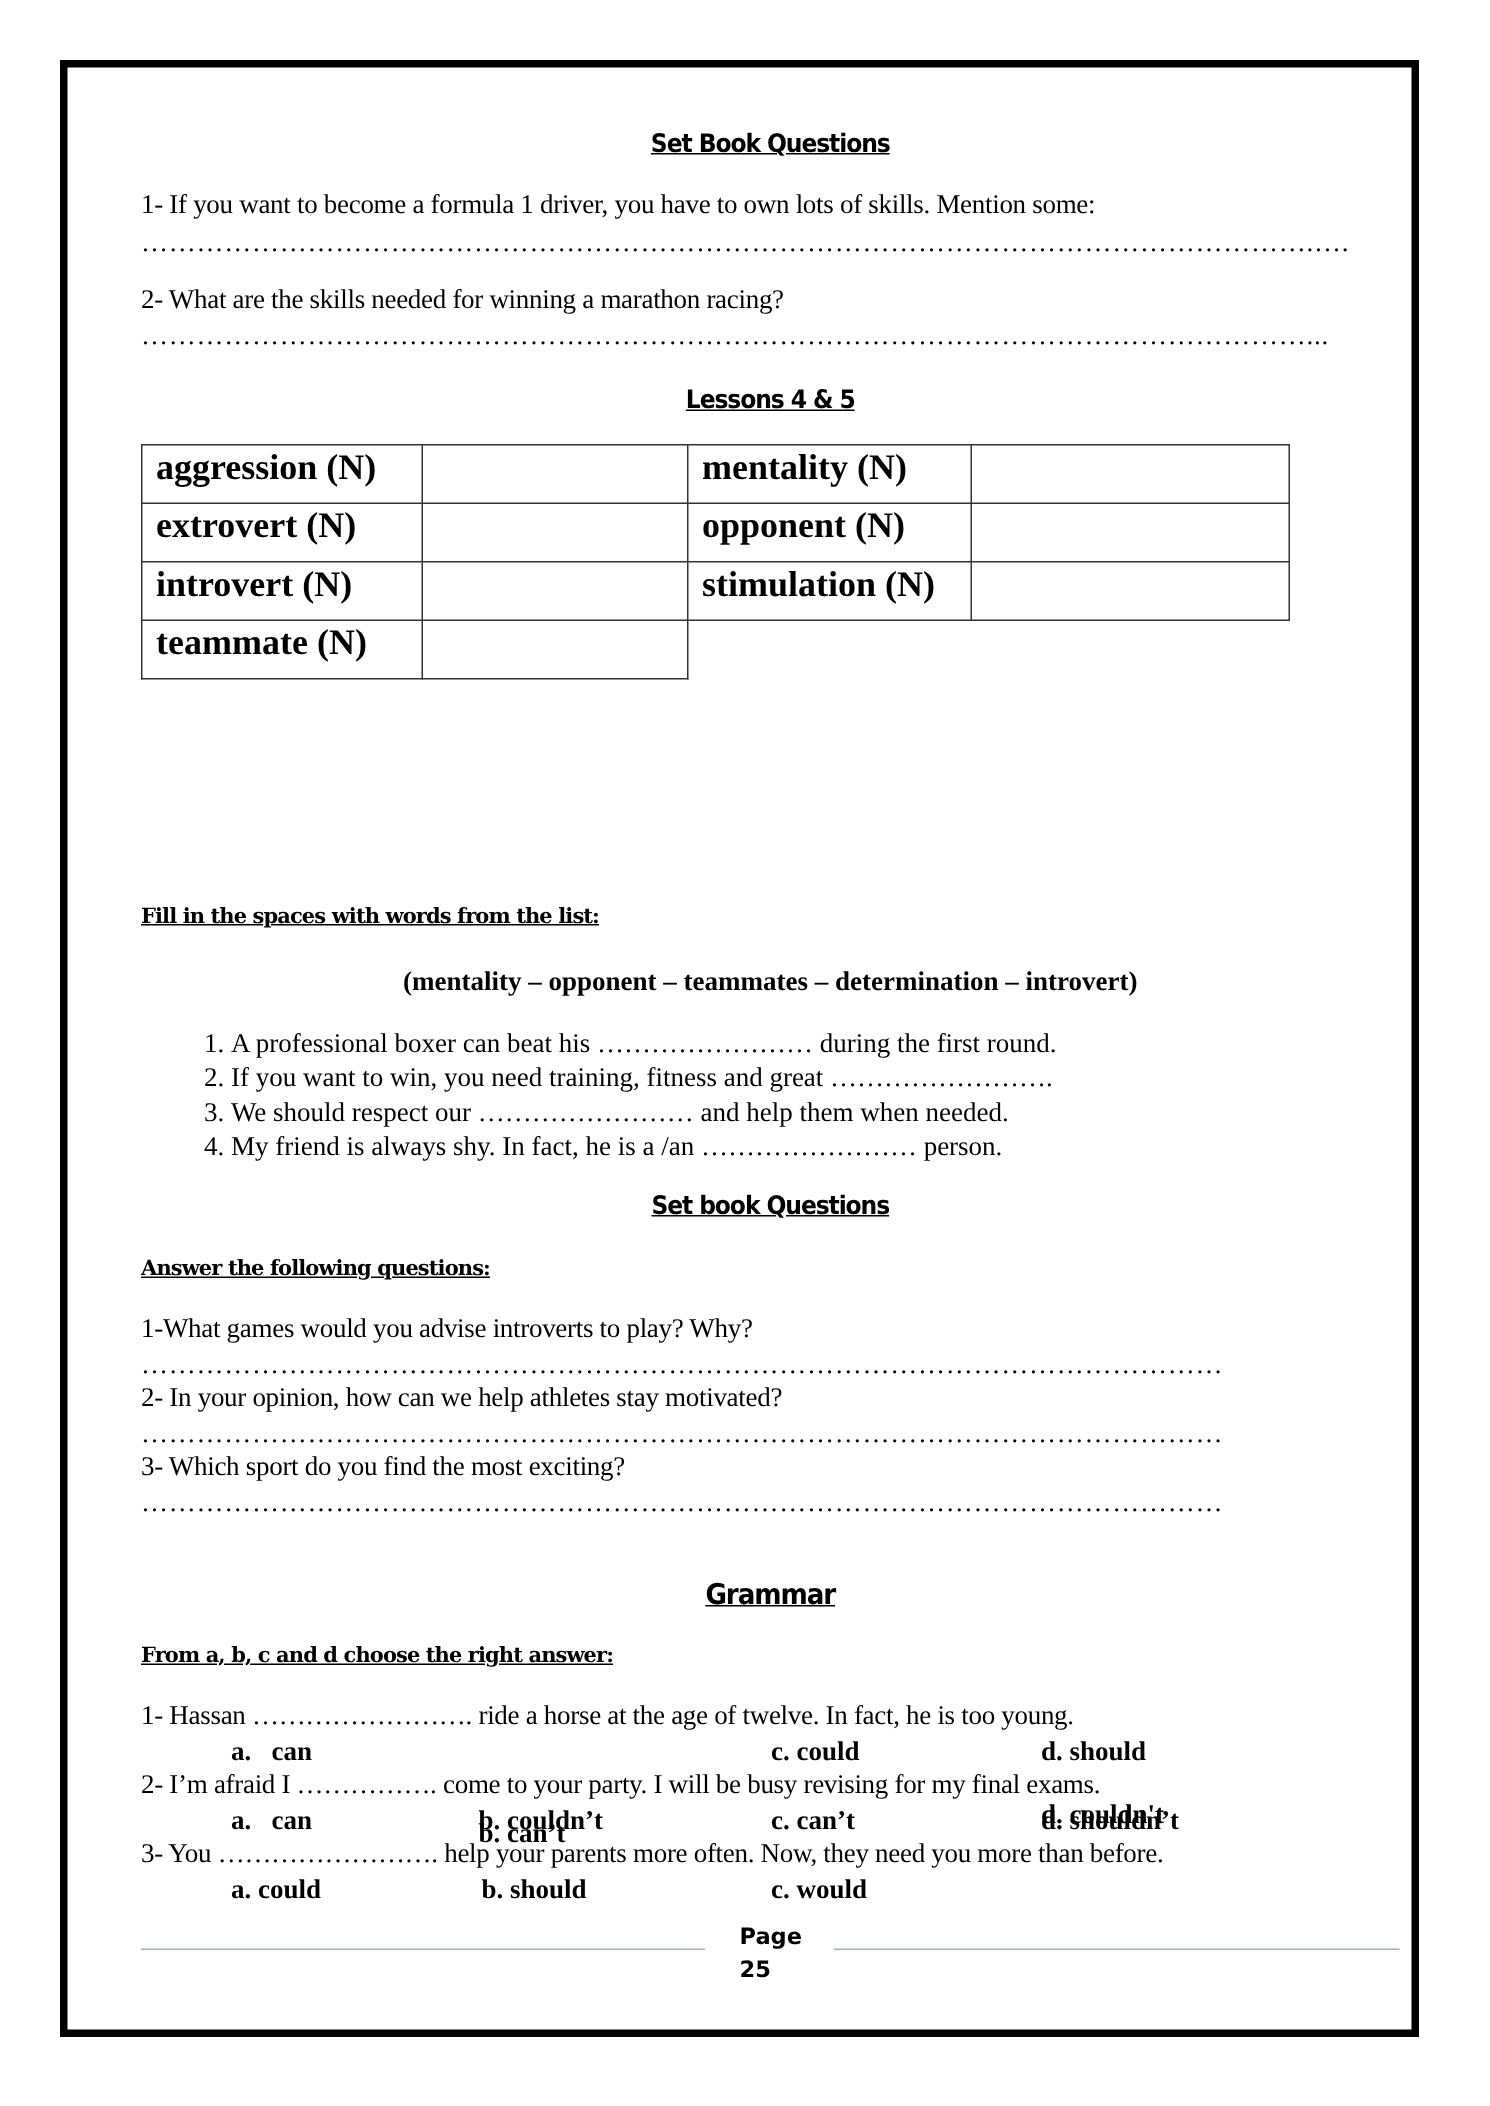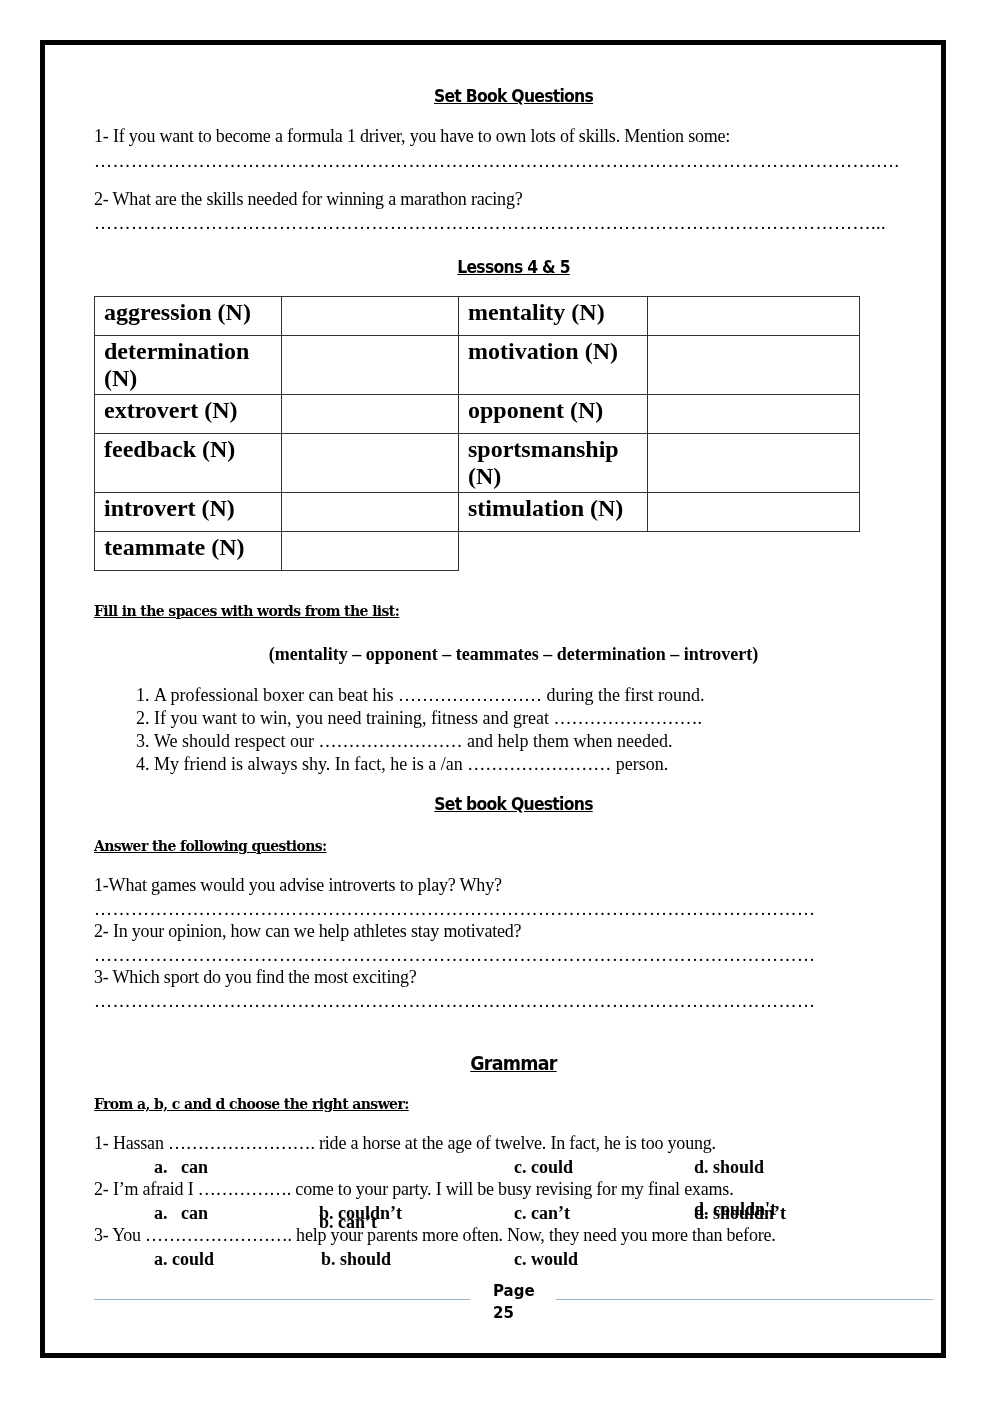--- a/index.html
+++ b/index.html
@@ -43,35 +43,23 @@
 <div class="abs heading" style="left:0;width:1027px;text-align:center;top:257px;">Lessons 4 &amp; 5</div>
 <table class="vocab">
   <tbody>
       <tr>
     <td class="w1">aggression (N)</td>
     <td class="b1"></td>
     <td class="w2">mentality (N)</td>
     <td class="b2"></td>
   </tr>
   <tr>
-    <td class="w1">determination (N)</td>
-    <td class="b1"></td>
-    <td class="w2">motivation (N)</td>
-    <td class="b2"></td>
-  </tr>
-  <tr>
     <td class="w1">extrovert (N)</td>
     <td class="b1"></td>
     <td class="w2">opponent (N)</td>
-    <td class="b2"></td>
-  </tr>
-  <tr>
-    <td class="w1">feedback (N)</td>
-    <td class="b1"></td>
-    <td class="w2">sportsmanship (N)</td>
     <td class="b2"></td>
   </tr>
   <tr>
     <td class="w1">introvert (N)</td>
     <td class="b1"></td>
     <td class="w2">stimulation (N)</td>
     <td class="b2"></td>
   </tr>
   <tr>
     <td class="w1">teammate (N)</td>

